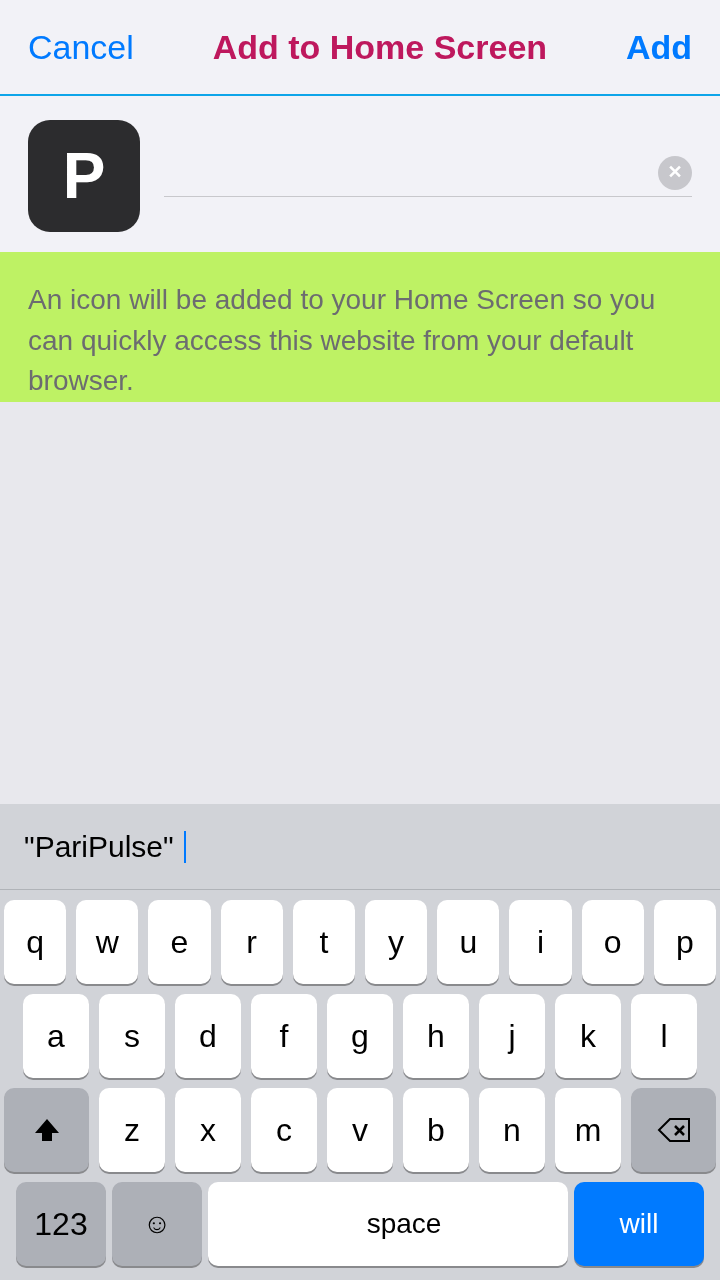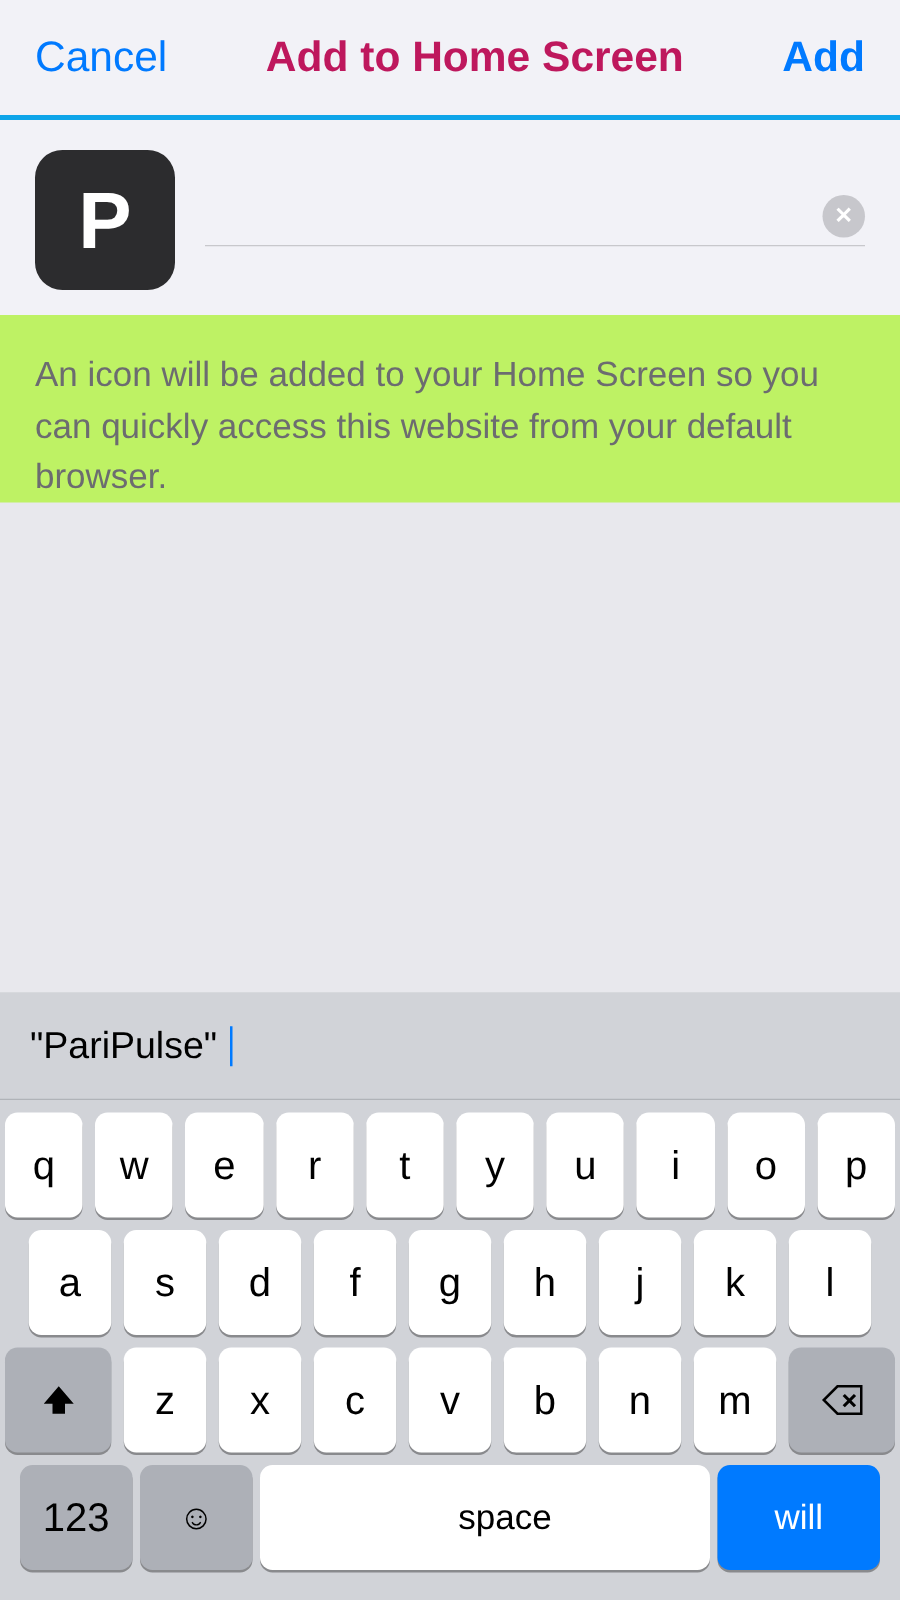--- a/index.html
+++ b/index.html
@@ -10,21 +10,21 @@
       overflow: hidden;
       font-family: -apple-system, 'Helvetica Neue', Arial, sans-serif;
       background: #e8e8ed;
     }
 
     
     .nav-bar {
       width: 720px;
       height: 96px;
       background: #f2f2f7;
-      border-bottom: 4px solid #0ea5e9;
+      border-bottom: 2px solid #0ea5e9;
       display: flex;
       align-items: center;
       justify-content: space-between;
       padding: 0 28px;
     }
     .nav-cancel {
       font-size: 34px;
       color: #007aff;
       font-weight: 400;
       cursor: pointer;
@@ -212,21 +212,21 @@
       max-width: 130px;
       font-size: 28px;
       font-weight: 500;
     }
 
     
     .key-row-bottom {
       display: flex;
       justify-content: center;
       gap: 6px;
-      margin-bottom: 20px;
+      margin-bottom: 10px;
     }
   </style>
 </head>
 <body>
 
 <div class="nav-bar">
   <button class="nav-cancel">Cancel</button>
   <span class="nav-title">Add to Home Screen</span>
   <button class="nav-add">Add</button>
 </div>

